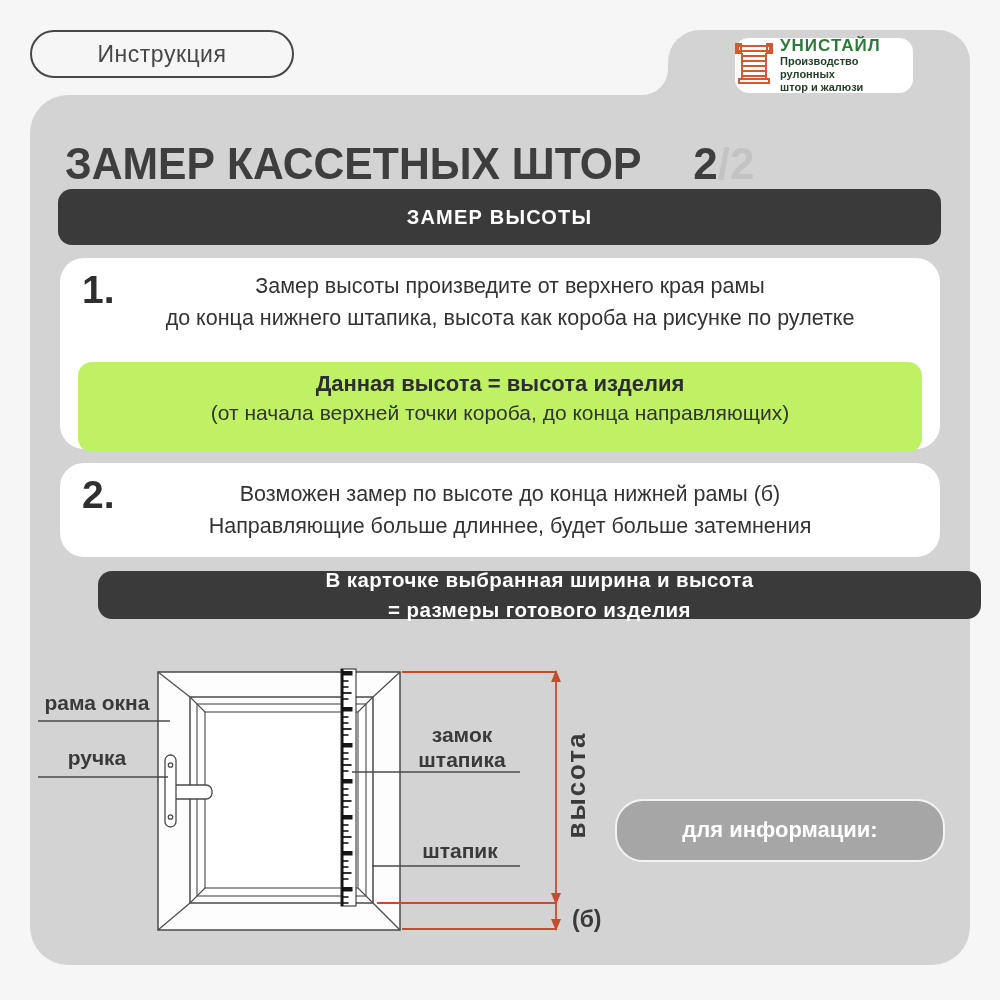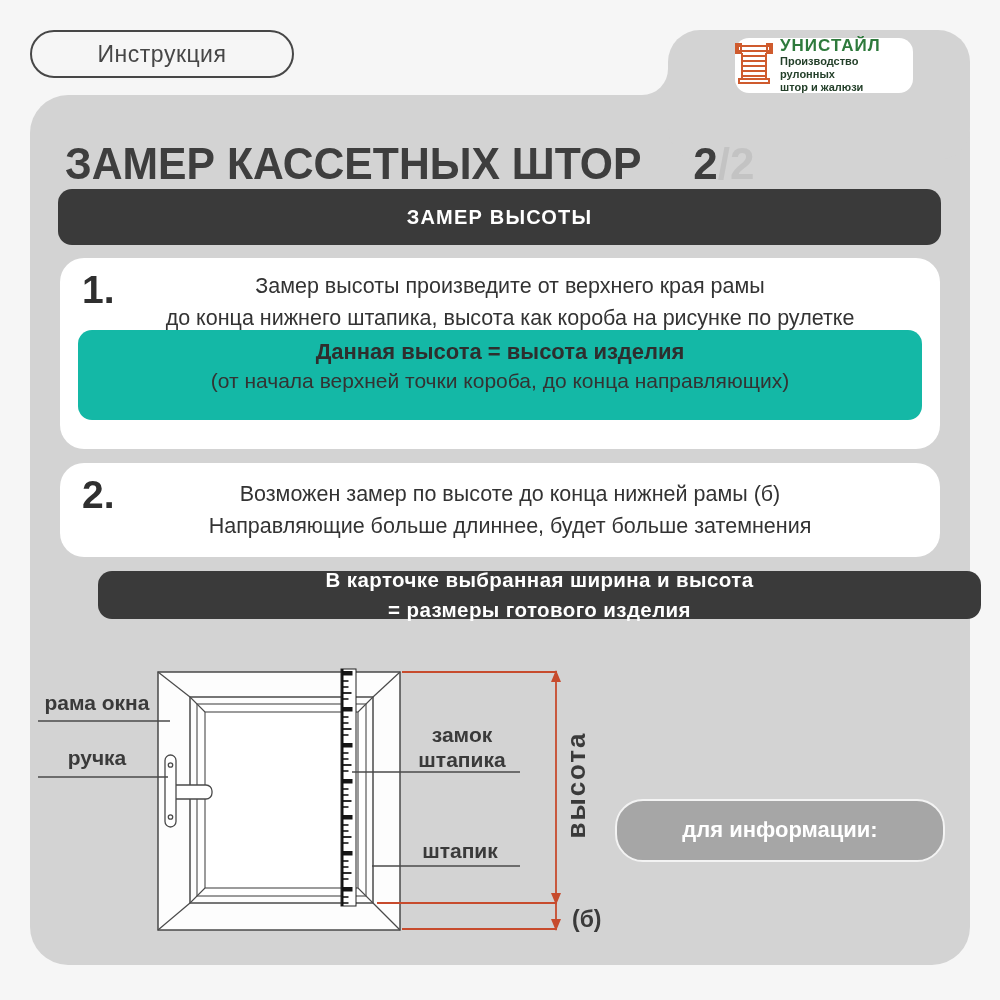--- a/index.html
+++ b/index.html
@@ -50,22 +50,22 @@
   
   .step{background:#ffffff;border-radius:24px;}
   .step1{left:60px;top:258px;width:880px;height:191px;}
   .step2{left:60px;top:463px;width:880px;height:94px;}
   .step-num{position:absolute;left:22px;top:10px;font-size:39px;font-weight:bold;color:#2f2f2f;}
   .step-text{position:absolute;left:40px;right:20px;text-align:center;font-size:21.5px;color:#333333;line-height:1.5;}
   .step1 .step-text{top:12px;}
   .step2 .step-text{top:15px;}
 
   .note-box{
-    position:absolute;left:18px;top:72px;width:844px;height:90px;
-    background:#14b8a6;border-radius:14px;text-align:center;color:#333333;
+    position:absolute;left:18px;top:104px;width:844px;height:90px;
+    background:#bef264;border-radius:14px;text-align:center;color:#333333;
     font-size:21px;line-height:1.38;padding-top:7px;box-sizing:border-box;
   }
   .note-box .bold{font-weight:bold;font-size:22px;color:#2e2e2e;}
 
   
   .diagram{left:30px;top:655px;width:930px;height:300px;}
 
   
   .infobox{
     left:615px;top:799px;width:330px;height:63px;

